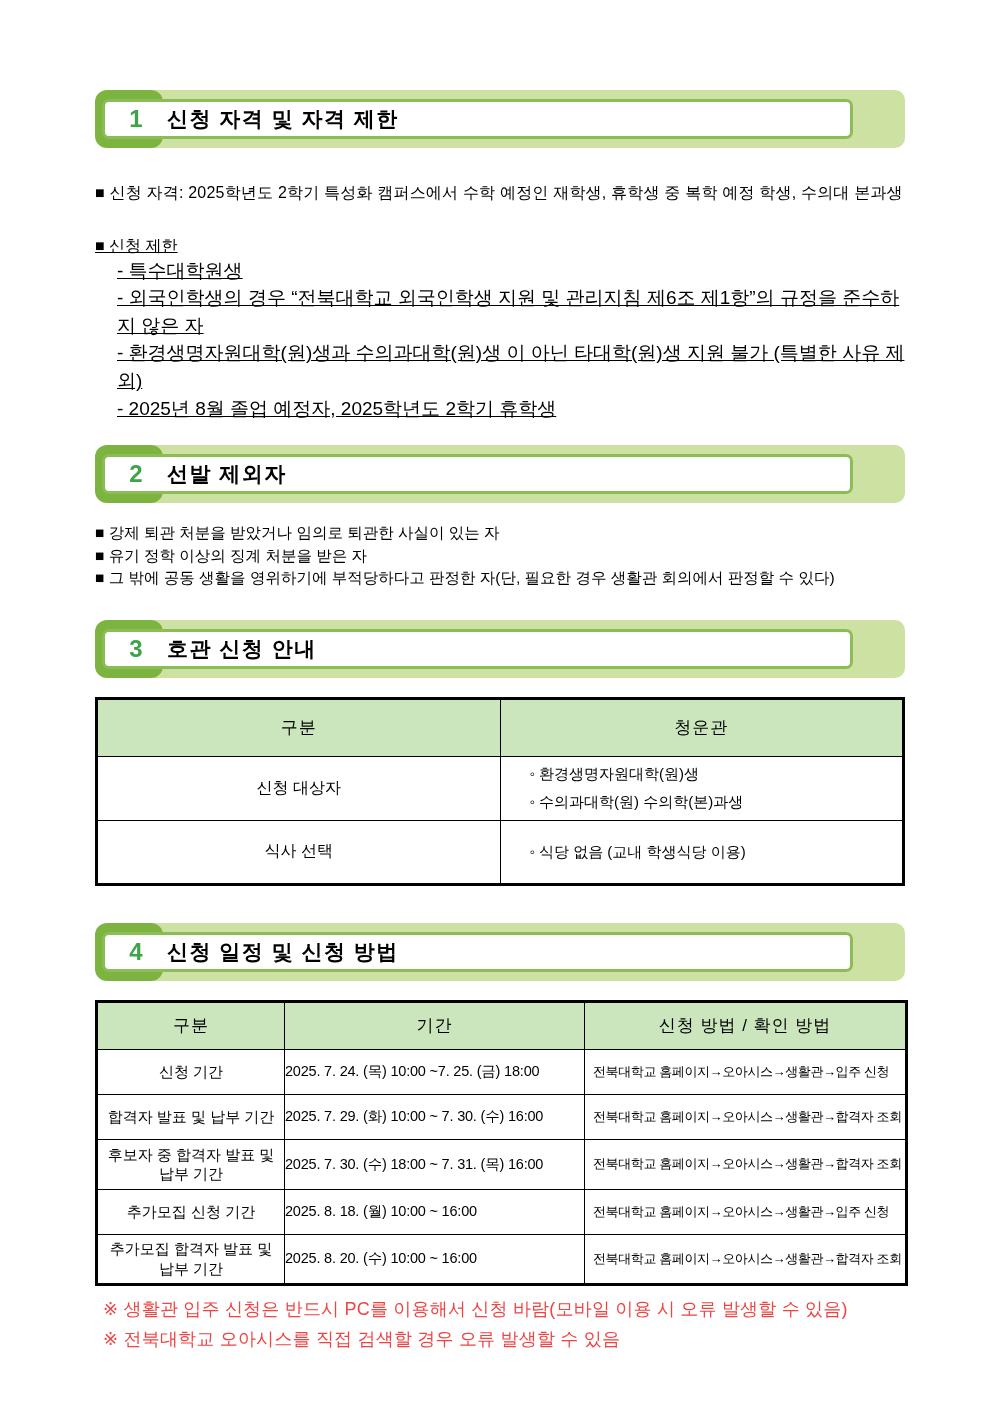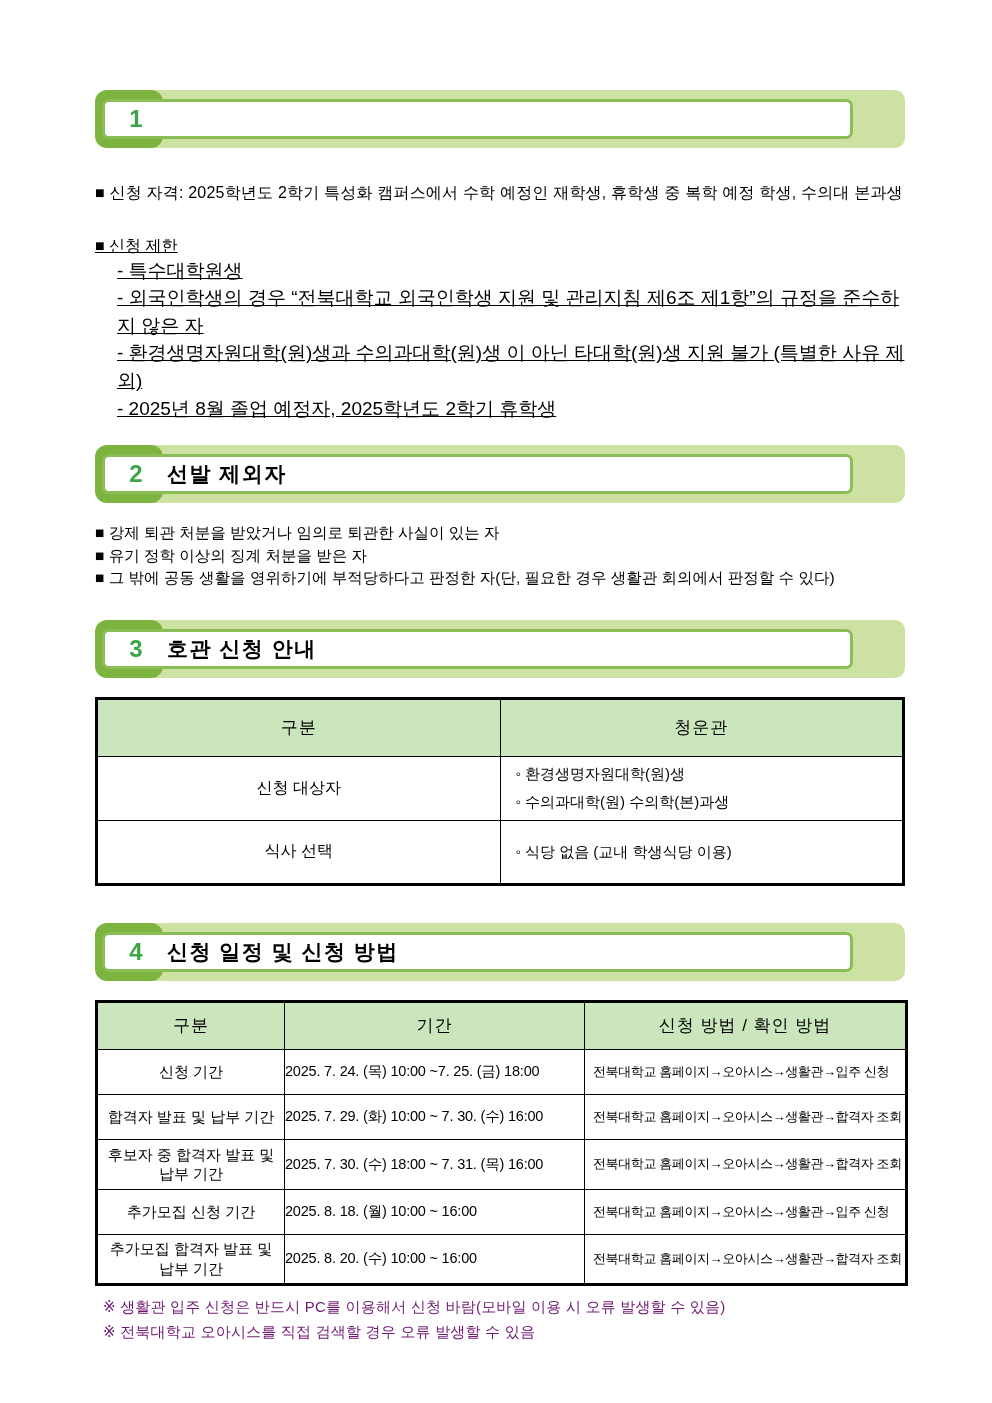--- a/index.html
+++ b/index.html
@@ -51,48 +51,49 @@
   table { border-collapse:collapse; width:810px; table-layout:fixed;border-radius:31px; }
   .doc-table { margin-top:19px; border:3px solid #000; }
   .doc-table th, .doc-table td { border:1.5px solid #000; }
   .doc-table th {
     background:#cbe6bd; font-weight:normal; font-size:17px;
     text-align:center; letter-spacing:1px;
   }
   .t1 th { height:58px; }
   .t1 td { height:64px; }
   .t1 .cell-label { text-align:center; font-size:16px; }
-  .t1 .cell-val { font-size:15px; padding-left:15px; }
+  .t1 .cell-val { font-size:15px; padding-left:29px; }
   .t1 .cell-val div { line-height:1.9; }
 
   .t2 th { height:48px; }
   .t2 td { font-size:15px; }
   .t2 .cell-label { text-align:center; font-size:15px; line-height:1.3; padding:4px 6px; }
   .t2 .cell-period { padding-left:0; font-size:14.5px; letter-spacing:-0.2px; }
   .t2 .cell-method { padding-left:8px; font-size:13px; letter-spacing:-0.4px; }
   .t2 .r1 td { height:45px; }
   .t2 .r2 td { height:45px; }
   .t2 .r3 td { height:50px; }
   .t2 .r4 td { height:45px; }
   .t2 .r5 td { height:50px; }
 
   
   .notes { margin-top:9px; padding-left:8px; }
-  .note-line { color:#701a75; font-size:15px; line-height:1.65; letter-spacing:0.2px; }
+  .note-line { color:#ef4444; font-size:18px; line-height:1.65; letter-spacing:0.2px; }
 </style>
 </head>
 <body>
 
 <div class="content">
 
   <div class="sec-head">
     <div class="bg"></div>
     <div class="accent"></div>
     <div class="box">
       <span class="num">1</span>
+      <span class="title">신청 자격 및 자격 제한</span>
     </div>
   </div>
 
   <div class="para qualification">■ 신청 자격: 2025학년도 2학기 특성화 캠퍼스에서 수학 예정인 재학생, 휴학생 중 복학 예정 학생, 수의대 본과생</div>
 
   <div class="restrict-block">
     <div class="restrict-title">■ 신청 제한</div>
     <div class="restrict-item">- 특수대학원생</div>
     <div class="restrict-item">- 외국인학생의 경우 “전북대학교 외국인학생 지원 및 관리지침 제6조 제1항”의 규정을 준수하지 않은 자</div>
     <div class="restrict-item">- 환경생명자원대학(원)생과 수의과대학(원)생 이 아닌 타대학(원)생 지원 불가 (특별한 사유 제외)</div>

